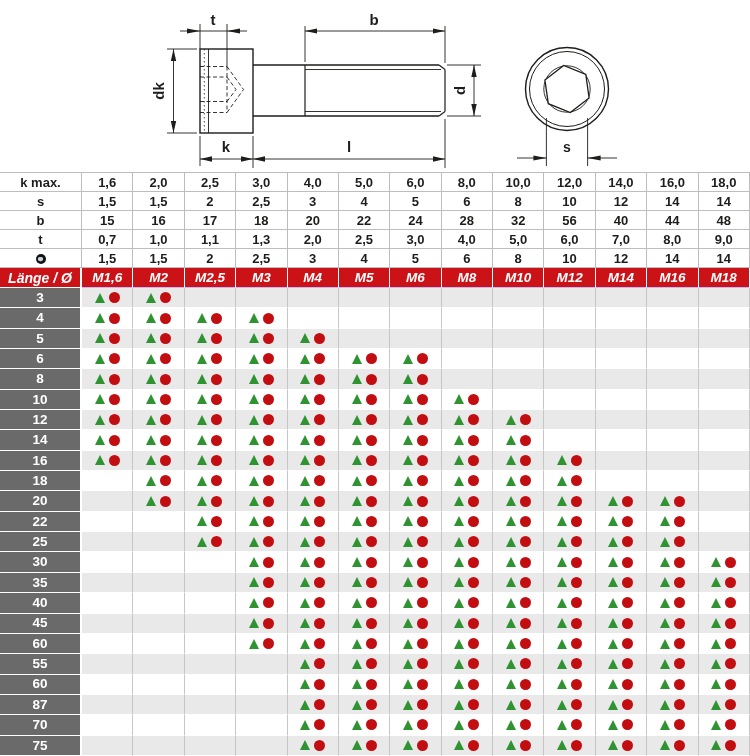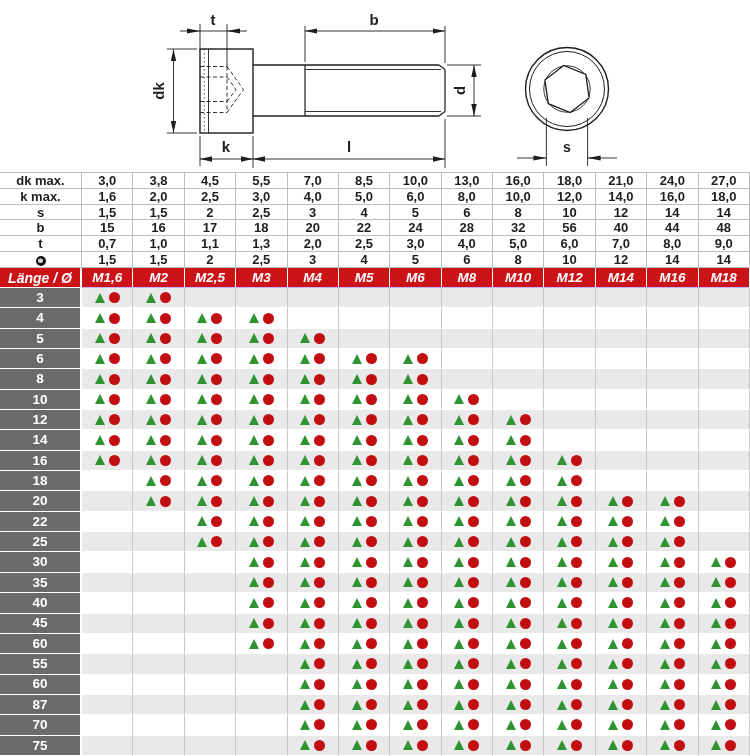--- a/index.html
+++ b/index.html
@@ -142,36 +142,20 @@
       <text x="567" y="152" font-size="14" text-anchor="middle">s</text>
     </svg>
   </div>
 
   <table class="spec">
     <colgroup>
         <col style="width:82px">
       </colgroup>
     <tbody>
         <tr>
-          <td>dk max.</td>
-          <td>3,0</td>
-          <td>3,8</td>
-          <td>4,5</td>
-          <td>5,5</td>
-          <td>7,0</td>
-          <td>8,5</td>
-          <td>10,0</td>
-          <td>13,0</td>
-          <td>16,0</td>
-          <td>18,0</td>
-          <td>21,0</td>
-          <td>24,0</td>
-          <td>27,0</td>
-        </tr>
-        <tr>
           <td>k max.</td>
           <td>1,6</td>
           <td>2,0</td>
           <td>2,5</td>
           <td>3,0</td>
           <td>4,0</td>
           <td>5,0</td>
           <td>6,0</td>
           <td>8,0</td>
           <td>10,0</td>

